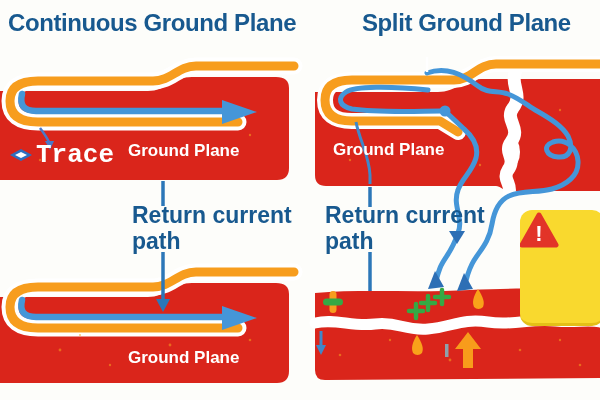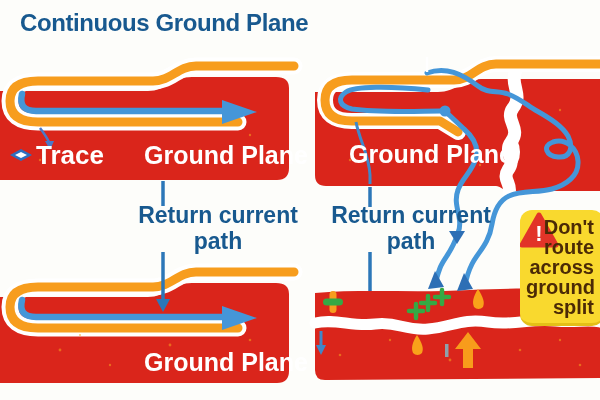--- a/index.html
+++ b/index.html
@@ -2,23 +2,23 @@
 <html><head>
 <meta charset="utf-8">
 <style>
   html,body{margin:0;padding:0;background:#fdfdfa;}
   .stage{position:relative;width:600px;height:400px;overflow:hidden;
          font-family:"Liberation Sans",sans-serif;background:#fdfdfa;}
   .stage svg{position:absolute;left:0;top:0;}
   .lbl{position:absolute;font-weight:bold;white-space:nowrap;line-height:1.05;}
   .title{font-size:24px;color:#18598f;letter-spacing:-0.4px;}
   .white-lbl{color:#ffffff;}
-  .return-lbl{font-size:23px;color:#18598f;white-space:normal;line-height:1.12;text-align:center;}
-  .gp{font-size:25px;margin-left:16px;}
-  .trace{font-size:26px;}
+  .return-lbl{font-size:23px;color:#18598f;white-space:normal;line-height:1.12;}
+  .gp{font-size:17px;}
+  .trace{font-size:26px;font-family:Liberation Mono, monospace;}
   .small-white{font-size:22px;}
   .uparrow{font-size:25px;color:#ffffff;font-weight:bold;position:relative;top:-1px;margin-left:5px;}
   .warnbox{position:absolute;left:520px;top:210px;width:84px;height:113px;
            background:#f9d92e;border-radius:12px;border-bottom:3px solid #e4bf17;}
   .warntext{position:absolute;right:10px;top:7px;width:68px;text-align:right;
             font-weight:bold;font-size:20px;line-height:20px;color:#4b2a06;white-space:normal;}
   .warntri{position:absolute;left:3px;top:11px;}
 </style>
 </head>
 <body>
@@ -121,32 +121,32 @@
         <circle cx="450" cy="360" r="1.4"></circle>
     <circle cx="520" cy="350" r="1.3"></circle>
         <circle cx="560" cy="340" r="1.2"></circle>
         <circle cx="580" cy="365" r="1.3"></circle>
     <circle cx="350" cy="160" r="1.2"></circle>
         <circle cx="480" cy="165" r="1.2"></circle>
         <circle cx="560" cy="110" r="1.2"></circle>
   </g>
 </svg>
 
-<div class="lbl title" style="left:8px;top:10px;margin-left:12px;">Continuous Ground Plane</div>
+<div class="lbl title" style="left:8px;top:10px;">Continuous Ground Plane</div>
+<div class="lbl title" style="left:362px;top:10px;">Split Ground Plane</div>
 
 <div class="lbl white-lbl trace" style="left:36px;top:142px;">Trace</div>
 <div class="lbl white-lbl gp" style="left:128px;top:142px;">Ground Plane</div>
 <div class="lbl white-lbl gp" style="left:128px;top:349px;">Ground Plane</div>
 <div class="lbl return-lbl" style="left:132px;top:203px;width:172px;">Return current path</div>
 
 <div class="lbl white-lbl gp" style="left:333px;top:141px;">Ground Plane</div>
 <div class="lbl return-lbl" style="left:325px;top:203px;width:172px;">Return current path</div>
 
 
 <div class="warnbox">
   <svg class="warntri" width="40" height="40" viewBox="0 0 40 40">
     <polygon points="19,5 36,35 2,35" fill="#e23428" stroke="#e23428" stroke-width="5" stroke-linejoin="round"></polygon>
     <text x="19" y="31" text-anchor="middle" font-family="Liberation Sans, sans-serif" font-size="22" font-weight="bold" fill="#ffffff">!</text>
   </svg>
-  <div class="warntext">Don't route across ground split</div>
 </div>
 
 </div>
 
 </body></html>

